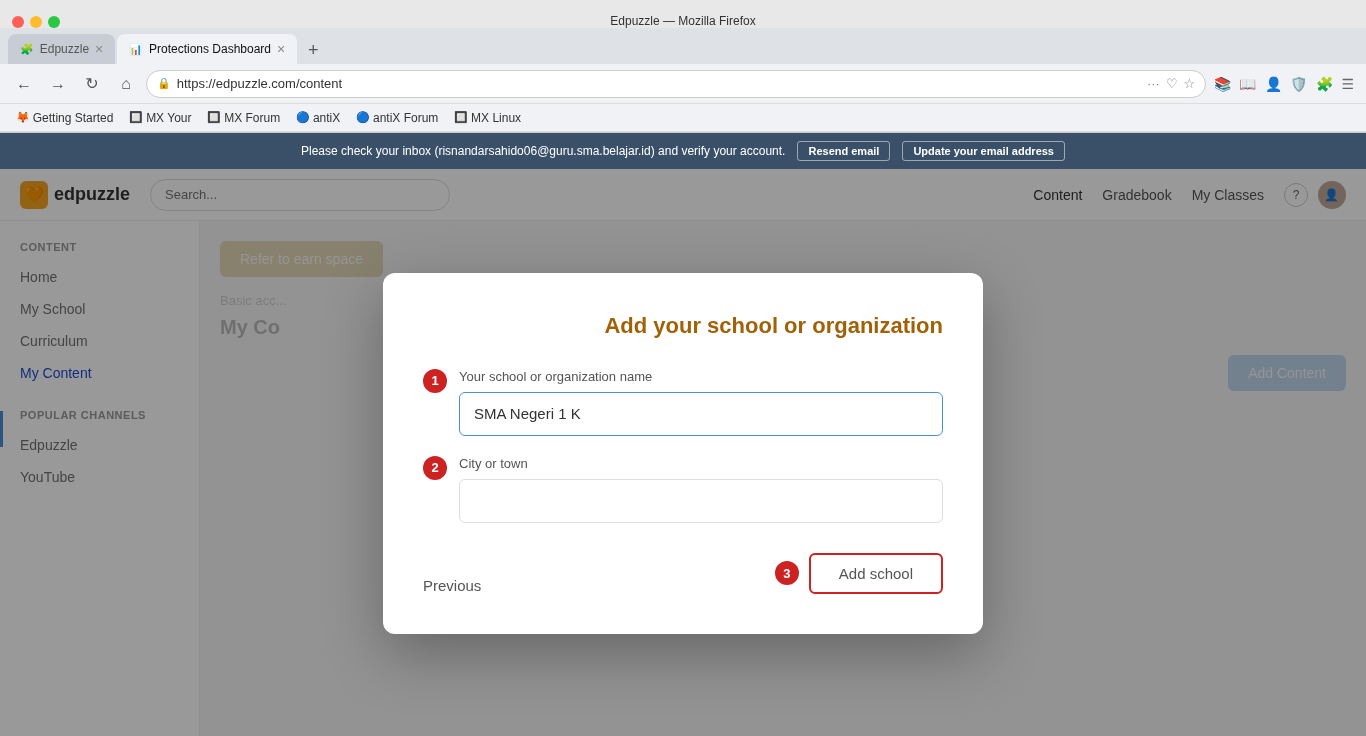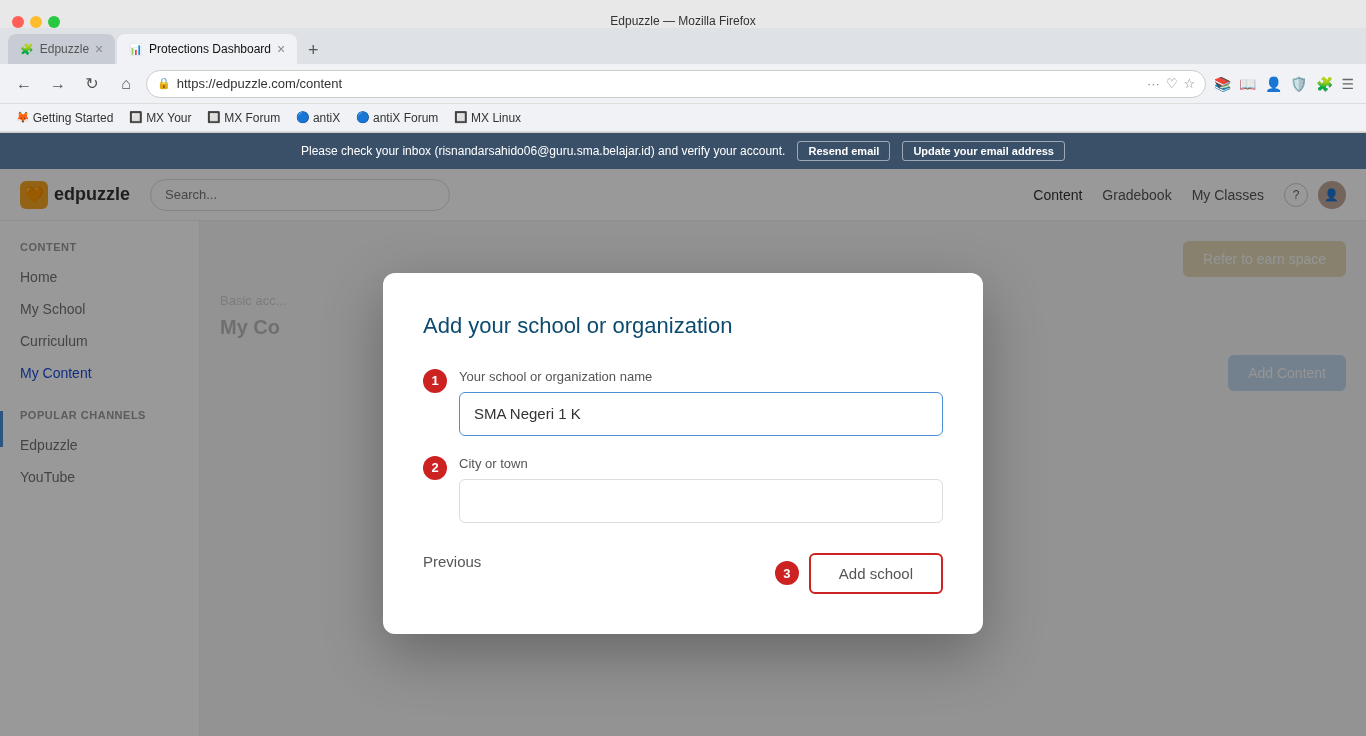--- a/index.html
+++ b/index.html
@@ -204,21 +204,21 @@
     
     .main-content {
       flex: 1;
       padding: 20px;
       overflow-y: auto;
       position: relative;
       background: #f8f8f8;
     }
     .main-top {
       display: flex;
-      justify-content: flex-end;
+      justify-content: flex-start;
       margin-bottom: 16px;
     }
     .refer-btn {
       background: #b8962e;
       color: white;
       border: none;
       border-radius: 6px;
       padding: 10px 20px;
       font-size: 14px;
       cursor: pointer;
@@ -249,23 +249,23 @@
     }
     .modal {
       background: white;
       border-radius: 12px;
       padding: 40px;
       width: 600px;
       box-shadow: 0 20px 60px rgba(0,0,0,0.3);
     }
     .modal-title {
       font-size: 22px;
-      font-weight: 400;
-      color: #0c4a6e;
-      text-align: left;
+      font-weight: 700;
+      color: #a16207;
+      text-align: right;
       margin-bottom: 30px;
     }
     .form-label {
       font-size: 13px;
       color: #555;
       margin-bottom: 8px;
       display: block;
     }
     .form-input {
       width: 100%;
@@ -278,21 +278,21 @@
       outline: none;
       margin-bottom: 20px;
     }
     .form-input.empty {
       border-color: #ddd;
     }
 
     .modal-footer {
       display: flex;
       justify-content: space-between;
-      align-items: flex-start;
+      align-items: flex-end;
       margin-top: 10px;
     }
     .prev-btn {
       background: transparent;
       border: none;
       font-size: 15px;
       color: #555;
       cursor: pointer;
     }
     .add-school-btn {

